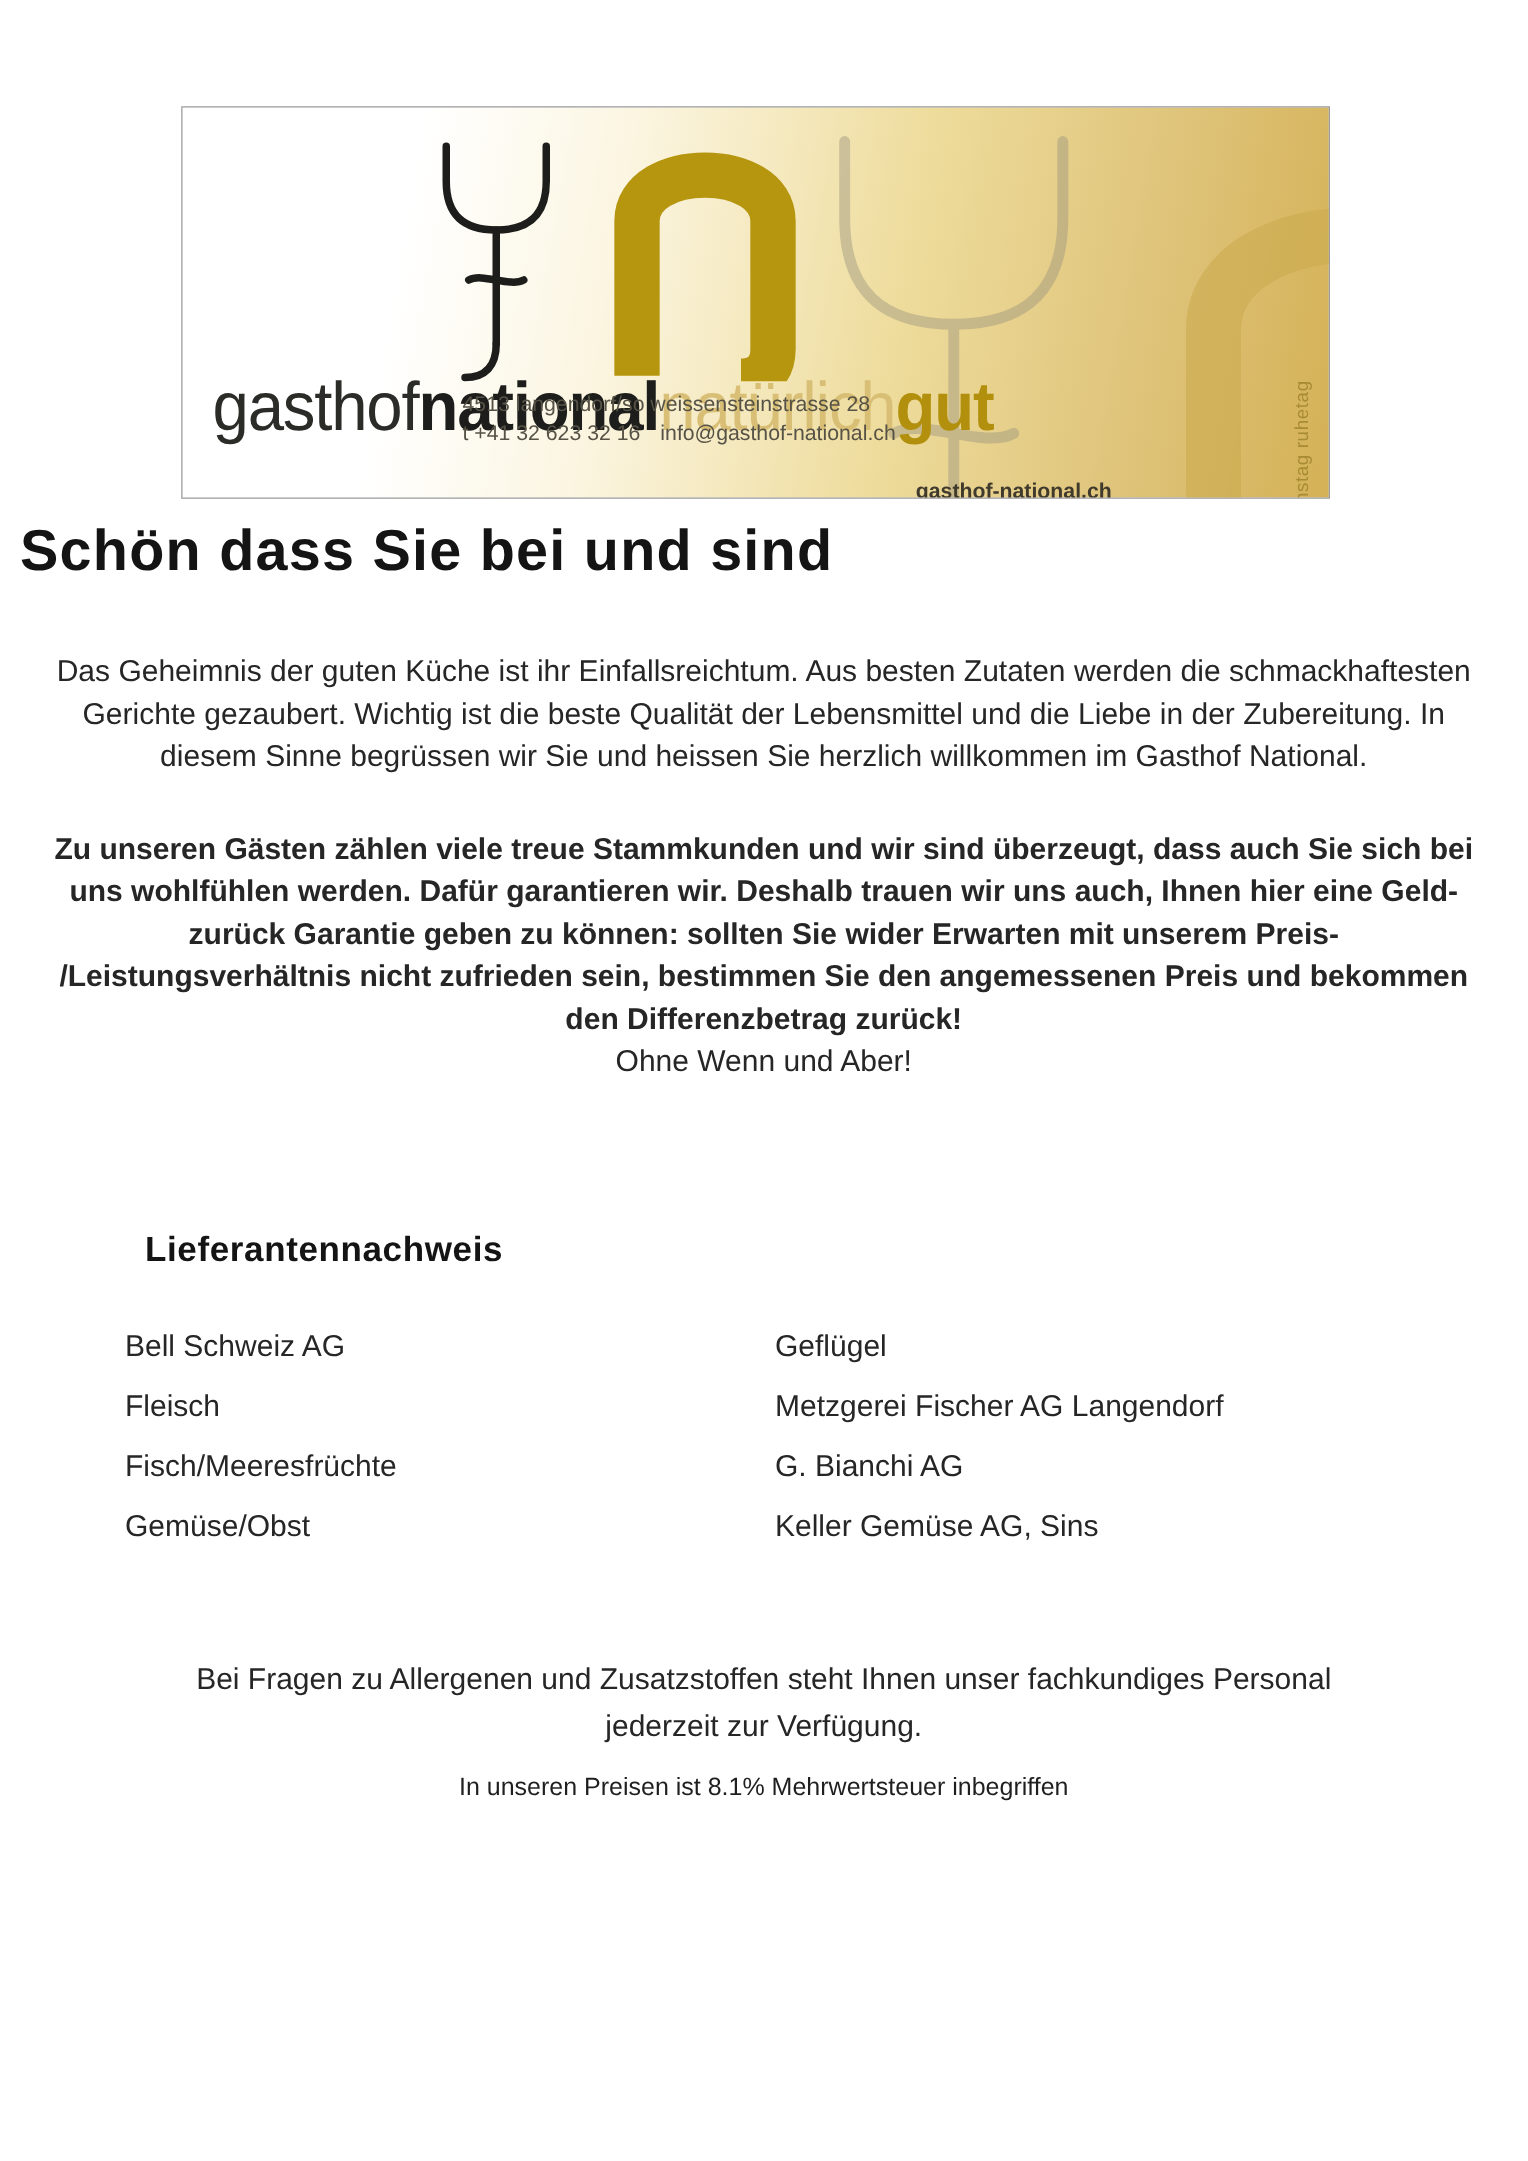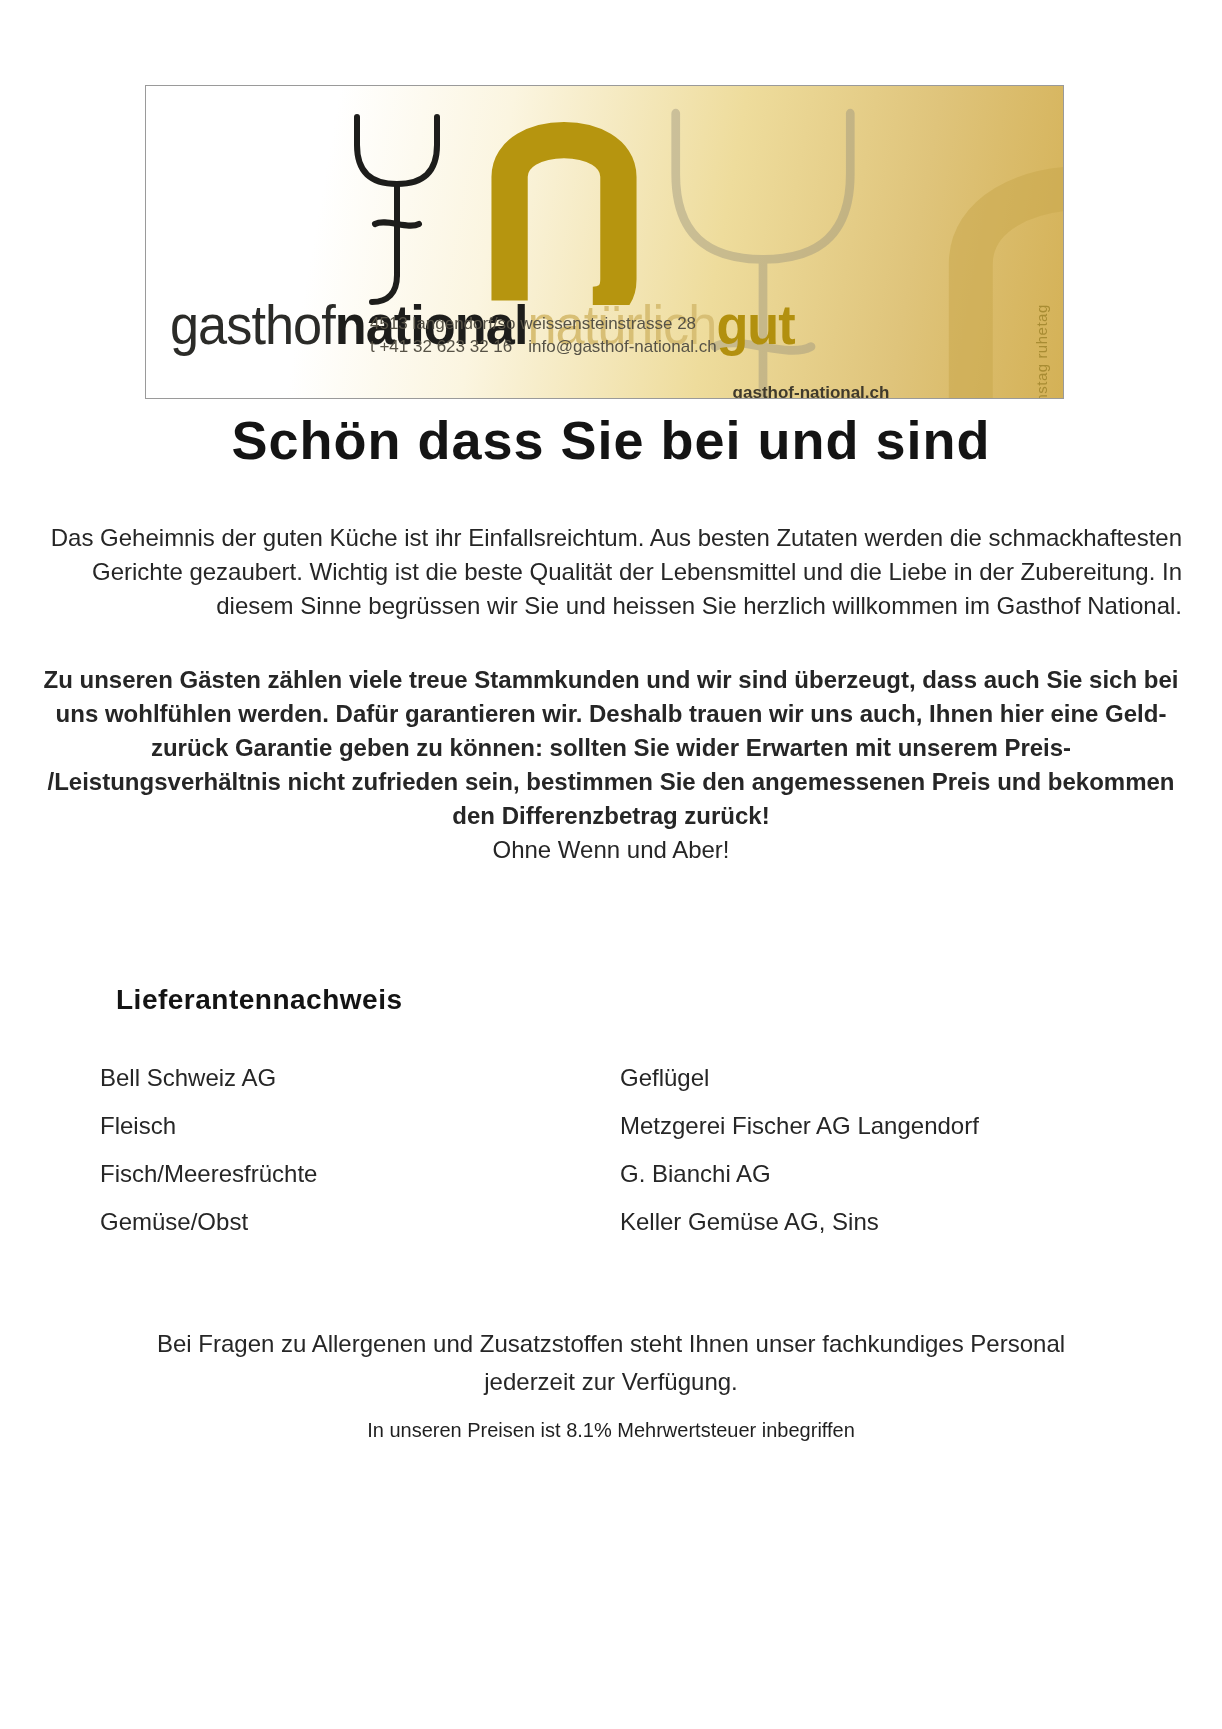--- a/index.html
+++ b/index.html
@@ -42,29 +42,29 @@
   .website { font-weight: 700; color: #403a2c; margin-top: 46px; }
   .ruhetag {
     position: absolute; right: 13px; top: 98px; height: 240px;
     writing-mode: vertical-rl; transform: rotate(180deg);
     font-size: 15px; letter-spacing: .5px; color: #a88c33;
   }
 
   
   .content { position: absolute; left: 0; top: 399px; width: 1222px; }
   h1.title {
-    margin: 12px 16px 0; text-align: center;
-    font-size: 54px; line-height: 58px; font-weight: 700;
+    margin: 12px 16px 0; 
+    font-size: 46px; line-height: 58px; font-weight: 700;
     letter-spacing: 1px; color: #141414;
   }
   p.body {
     margin: 40px 40px 0; text-align: center;
     font-size: 24px; line-height: 34px; color: #262626;
   }
-  p.first { margin-top: 52px; text-align: right; }
+  p.first { margin-top: 52px; }
   p.guarantee { margin-bottom: 0; font-weight: bold; }
   p.tagline { margin-top: 0; }
 
   .suppliers { margin-top: 116px; }
   h2.suppliers-title {
     margin: 0 0 44px 116px;
     font-size: 28px; line-height: 34px; font-weight: 700;
     letter-spacing: .5px; color: #141414;
   }
   .supplier-row {

